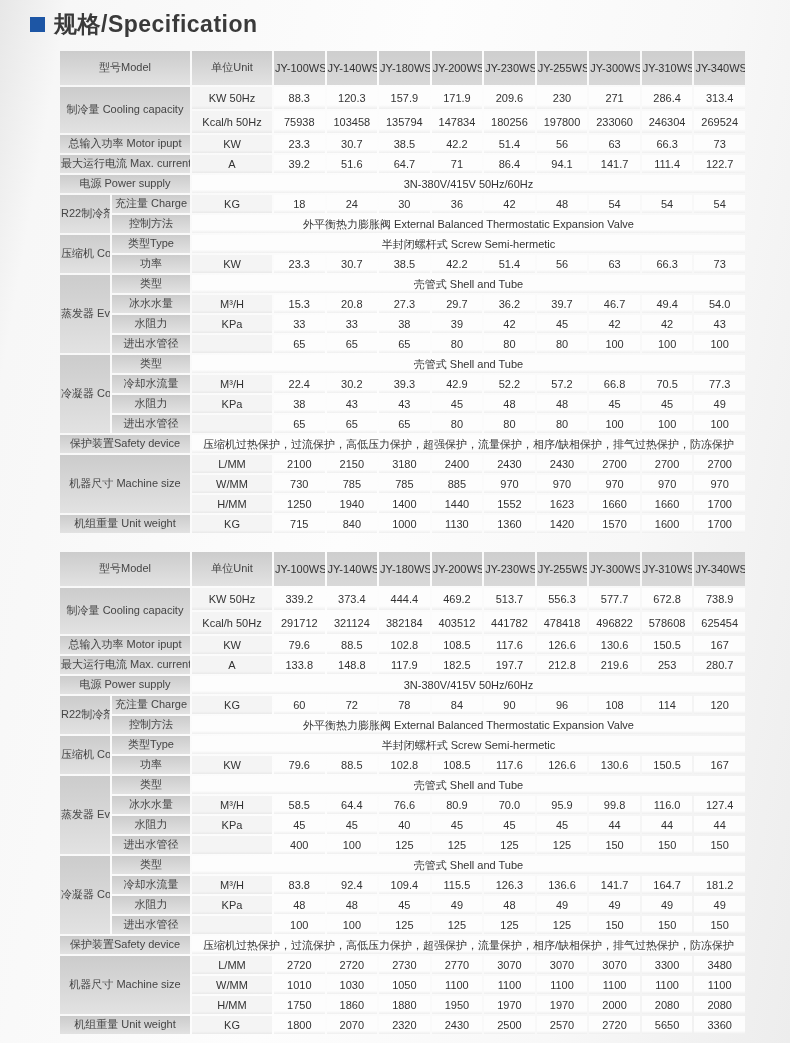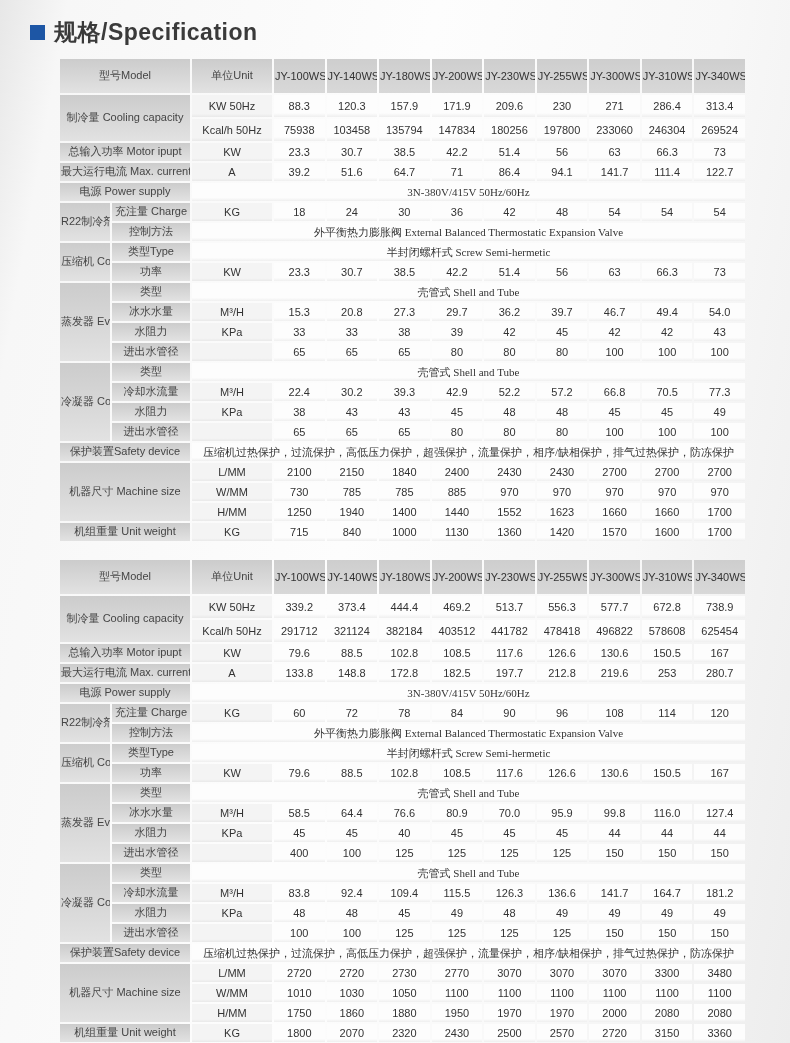--- a/index.html
+++ b/index.html
@@ -2,21 +2,21 @@
 <html lang="zh"><head>
 <meta charset="utf-8">
 <style>
   html,body{margin:0;padding:0;}
   body{
     width:790px;height:1043px;
     font-family:"Liberation Sans","DejaVu Sans",sans-serif;
     background:linear-gradient(100deg,#e7e7e7 0%,#f7f7f7 7%,#fdfdfd 45%,#f8f8f8 75%,#ededed 100%);
     overflow:hidden;
   }
-  .title-row{display:flex;align-items:center;gap:9px;padding:17px 0 4px 30px;}
+  .title-row{display:flex;align-items:center;gap:9px;padding:9px 0 4px 30px;}
   .bullet{width:15px;height:15px;flex:0 0 15px;}
   .title-text{font-size:23px;font-weight:bold;color:#3a3a3a;letter-spacing:.5px;}
   .spec-table{
     margin:5px 0 0 58px;
     border-collapse:separate;border-spacing:2px;
     table-layout:fixed;width:689px;
     font-size:11px;color:#333;
   }
   .spec-table + .spec-table{margin-top:15px;}
   .spec-table th,.spec-table td{
@@ -27,21 +27,21 @@
   .lab{
     background:linear-gradient(180deg,#cccccc 0%,#d9d9d9 60%,#e2e2e2 100%);
     color:#454545;white-space:normal;line-height:1.25;
   }
   th.model{
     background:linear-gradient(180deg,#cecece 0%,#d8d8d8 100%);
     color:#333;font-size:11px;
   }
   .unit{background:linear-gradient(180deg,#f4f4f4 85%,#e9e9e9 100%);}
   .val{background:linear-gradient(180deg,#fdfdfd 82%,#efefef 100%);}
-  .spanval{background:linear-gradient(180deg,#fdfdfd 82%,#efefef 100%);font-family:Liberation Serif, serif;}
+  .spanval{background:linear-gradient(180deg,#fdfdfd 82%,#efefef 100%);}
   tr.tall td{height:22px;}
   .footer{
     margin:8px 0 0 57px;width:700px;
     font-size:10px;color:#3c3c3c;letter-spacing:0;white-space:nowrap;
   }
 </style>
 </head>
 <body>
 
 <div class="title-row">
@@ -262,21 +262,21 @@
         </tr>
         <tr>
           <td class="lab" colspan="2">保护装置Safety device</td>
           <td class="spanval" colspan="10">压缩机过热保护，过流保护，高低压力保护，超强保护，流量保护，相序/缺相保护，排气过热保护，防冻保护</td>
         </tr>
         <tr>
           <td class="lab" rowspan="3" colspan="2">机器尺寸 Machine size</td>
           <td class="unit">L/MM</td>
           <td class="val">2100</td>
           <td class="val">2150</td>
-          <td class="val">1840</td>
+          <td class="val">3180</td>
           <td class="val">2400</td>
           <td class="val">2430</td>
           <td class="val">2430</td>
           <td class="val">2700</td>
           <td class="val">2700</td>
           <td class="val">2700</td>
         </tr>
         <tr>
           <td class="unit">W/MM</td>
           <td class="val">730</td>
@@ -383,21 +383,21 @@
           <td class="val">126.6</td>
           <td class="val">130.6</td>
           <td class="val">150.5</td>
           <td class="val">167</td>
         </tr>
         <tr>
           <td class="lab" colspan="2">最大运行电流 Max. current</td>
           <td class="unit">A</td>
           <td class="val">133.8</td>
           <td class="val">148.8</td>
-          <td class="val">172.8</td>
+          <td class="val">117.9</td>
           <td class="val">182.5</td>
           <td class="val">197.7</td>
           <td class="val">212.8</td>
           <td class="val">219.6</td>
           <td class="val">253</td>
           <td class="val">280.7</td>
         </tr>
         <tr>
           <td class="lab" colspan="2">电源 Power supply</td>
           <td class="spanval" colspan="10">3N-380V/415V 50Hz/60Hz</td>
@@ -570,20 +570,20 @@
         <tr>
           <td class="lab" colspan="2">机组重量 Unit weight</td>
           <td class="unit">KG</td>
           <td class="val">1800</td>
           <td class="val">2070</td>
           <td class="val">2320</td>
           <td class="val">2430</td>
           <td class="val">2500</td>
           <td class="val">2570</td>
           <td class="val">2720</td>
-          <td class="val">3150</td>
+          <td class="val">5650</td>
           <td class="val">3360</td>
         </tr>
       </tbody>
     </table>
   </div>
 
 <div class="footer">以上规格如有变更，恕不另行通知，特殊规格可另行设计改造。  Specification are subject to change without notice,special specifications can be designed transformation.</div>
 
 </body></html>

